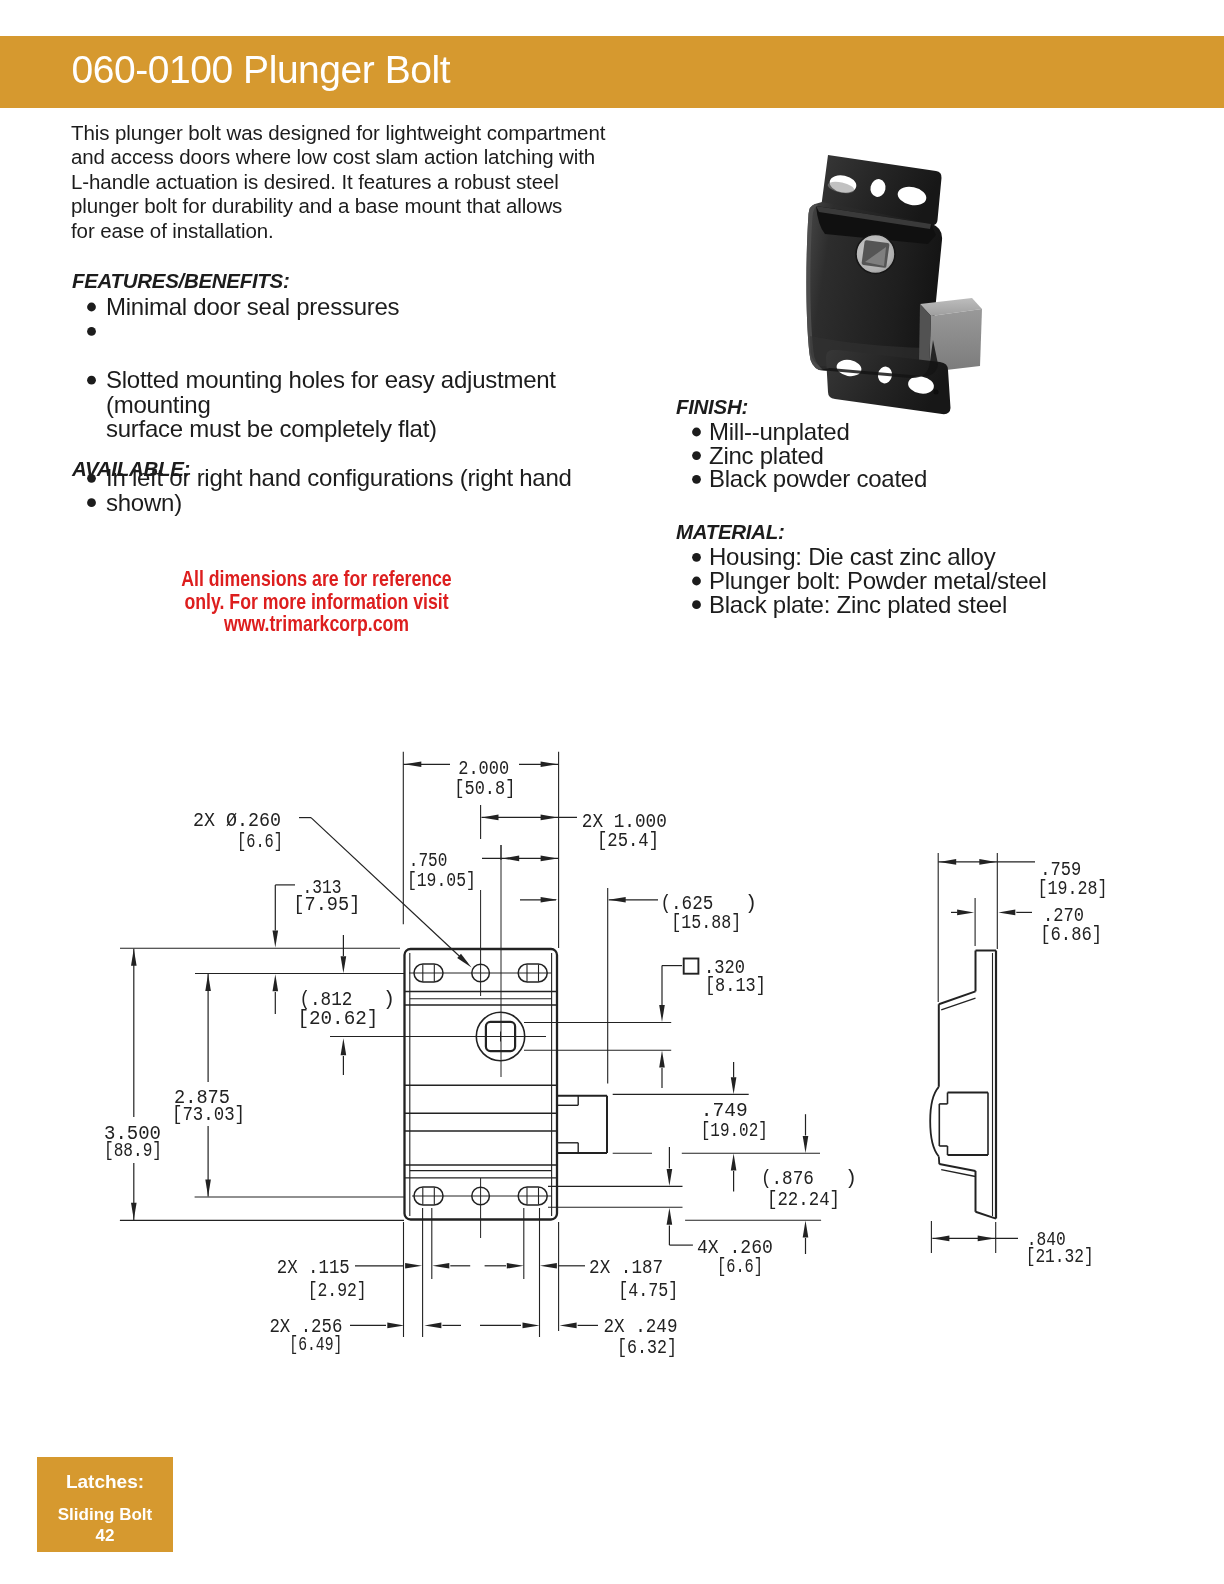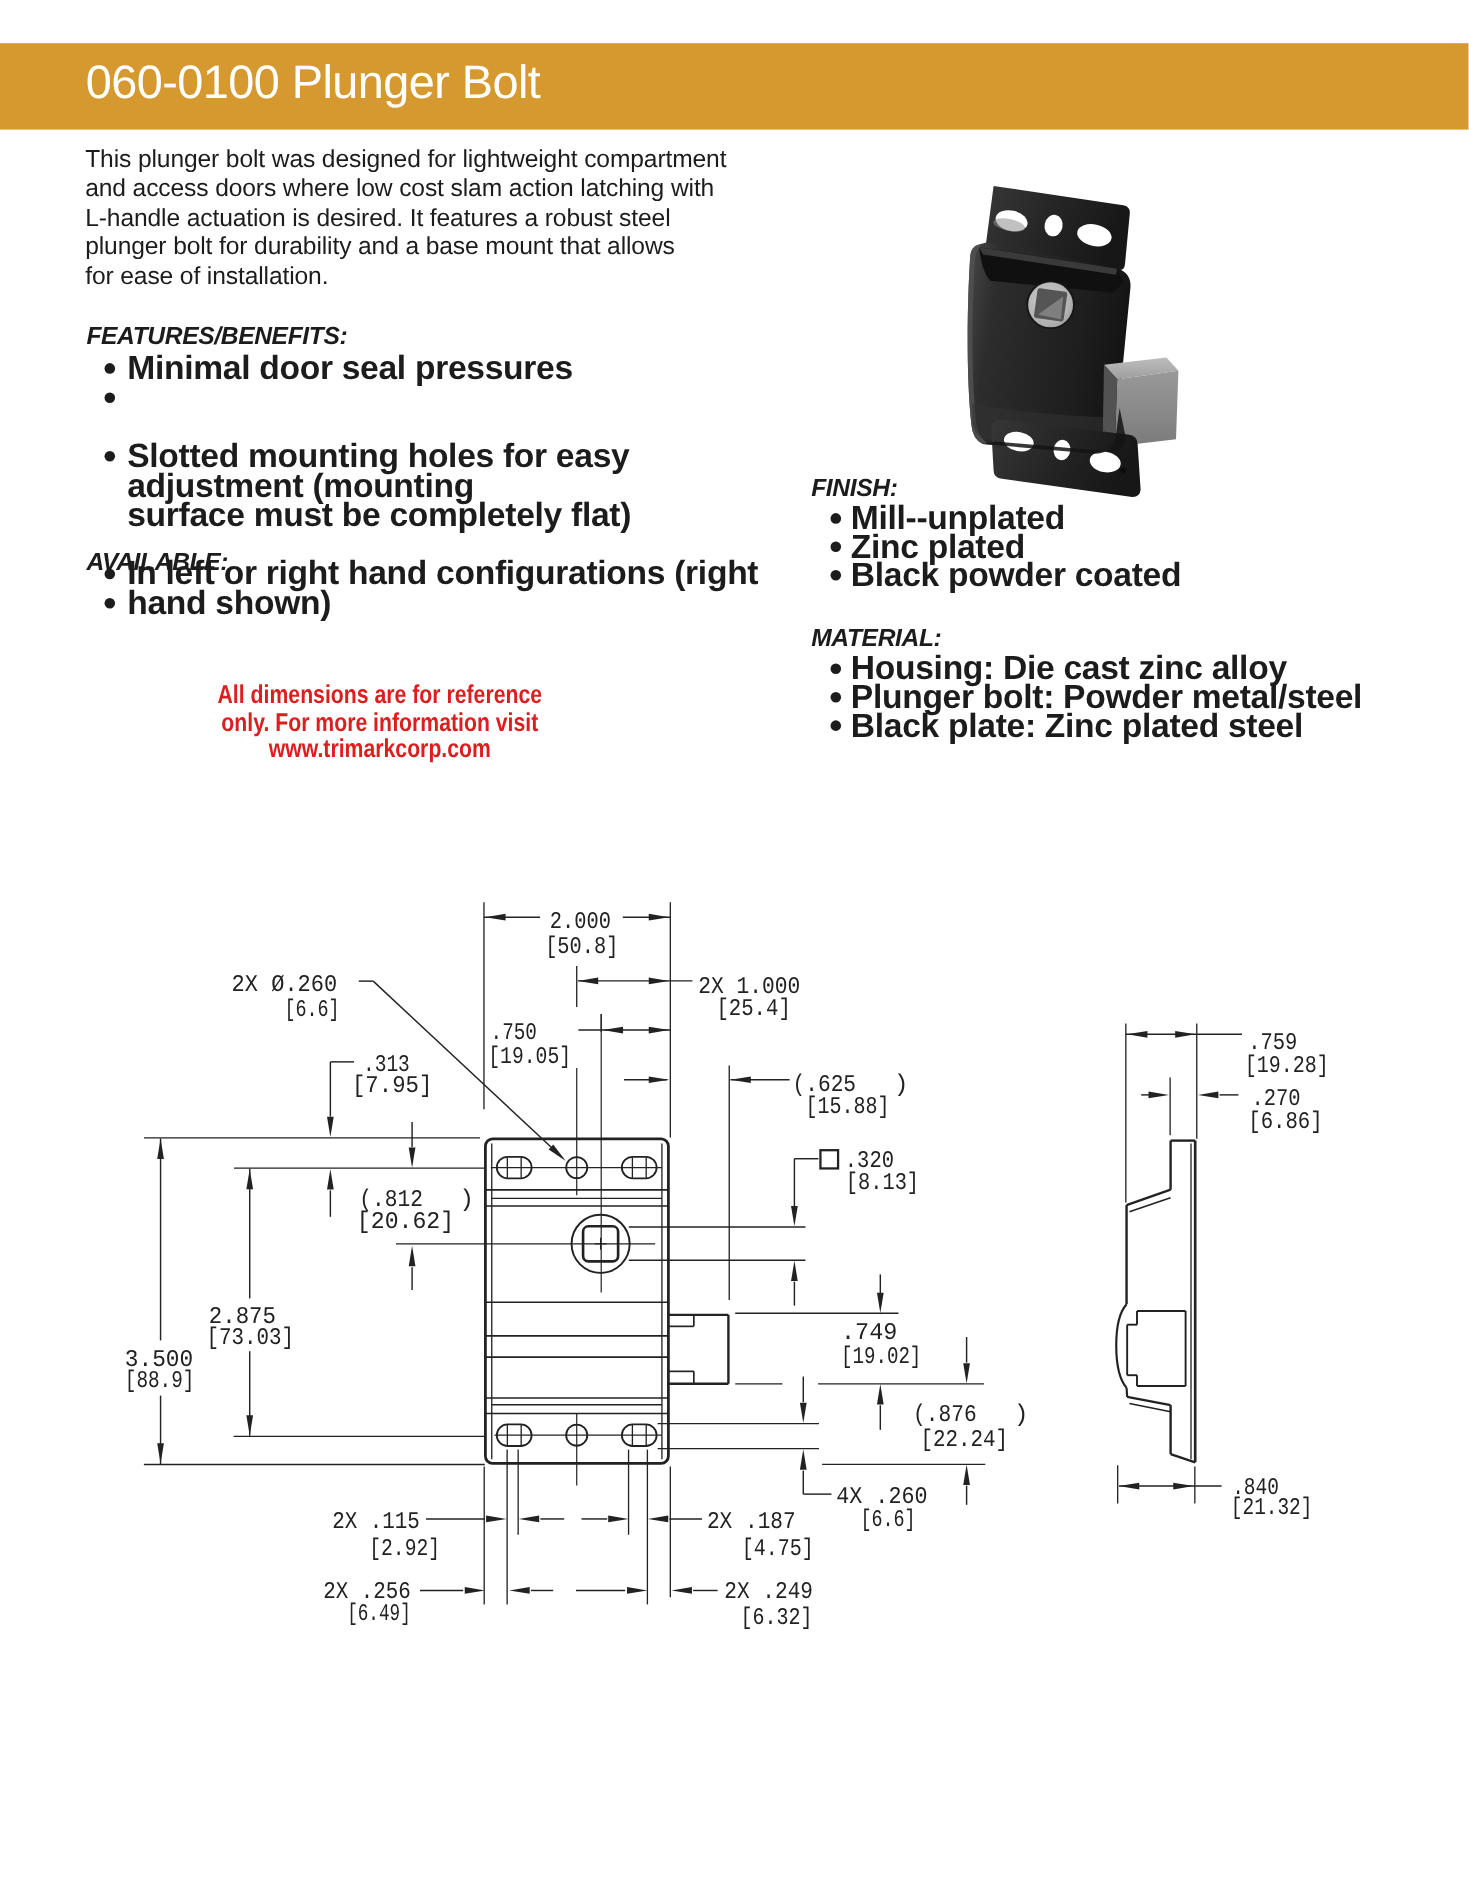--- a/index.html
+++ b/index.html
@@ -1,20 +1,20 @@
 <!DOCTYPE html>
 <html><head><meta charset="utf-8">
 <style>
 html,body{margin:0;padding:0;background:#fff;}
 #page{position:relative;width:1224px;height:1584px;background:#fff;overflow:hidden;
   font-family:"Liberation Sans",sans-serif;color:#1c1c1c;}
 .abs{position:absolute;}
 .h{font-weight:bold;font-style:italic;font-size:20.5px;letter-spacing:-0.3px;}
 .body{font-size:20.5px;line-height:24.4px;letter-spacing:-0.1px;}
-.bl{font-size:28px;line-height:24.4px;letter-spacing:-0.25px;font-weight:bold;}
+.bl{font-size:24px;line-height:24.4px;letter-spacing:-0.25px;}
 </style></head>
 <body>
 <div id="page">
 
 <div class="abs" style="left:0;top:36px;width:1224px;height:72px;background:#D6992F;"></div>
 <div class="abs" style="left:71.5px;top:48px;font-size:39px;letter-spacing:-0.45px;color:#fff;">060-0100 Plunger Bolt</div>
 
 <div class="abs body" style="left:71px;top:121px;width:545px;">This plunger bolt was designed for lightweight compartment<br>and access doors where low cost slam action latching with<br>L-handle actuation is desired. It features a robust steel<br>plunger bolt for durability and a base mount that allows<br>for ease of installation.</div>
 
 <div class="abs h" style="left:72px;top:268.5px;">FEATURES/BENEFITS:</div>
@@ -29,20 +29,24 @@
 <div class="abs h" style="left:676px;top:395.4px;">FINISH:</div>
 <div class="abs bl" style="left:709px;top:420px;">Mill--unplated</div>
 <div class="abs bl" style="left:709px;top:443.6px;">Zinc plated</div>
 <div class="abs bl" style="left:709px;top:467.3px;">Black powder coated</div>
 
 <div class="abs h" style="left:676px;top:520.4px;">MATERIAL:</div>
 <div class="abs bl" style="left:709px;top:545.3px;">Housing: Die cast zinc alloy</div>
 <div class="abs bl" style="left:709px;top:569px;">Plunger bolt: Powder metal/steel</div>
 <div class="abs bl" style="left:709px;top:592.7px;">Black plate: Zinc plated steel</div>
 
+<div class="abs" style="left:37px;top:1457px;width:136px;height:95px;background:#D6992F;color:#fff;font-weight:bold;text-align:center;">
+  <div style="margin-top:14px;font-size:19px;">Latches:</div>
+  <div style="margin-top:11px;font-size:17px;line-height:21px;">Sliding Bolt<br>42</div>
+</div>
 
 <svg class="abs" style="left:0;top:0;" width="1224" height="1584" viewBox="0 0 1224 1584">
 <g fill="#1c1c1c">
 <circle cx="91.5" cy="307" r="4.4"></circle>
 <circle cx="91.5" cy="331.4" r="4.4"></circle>
 <circle cx="91.5" cy="380.2" r="4.4"></circle>
 <circle cx="91.5" cy="478.3" r="4.4"></circle>
 <circle cx="91.5" cy="502.7" r="4.4"></circle>
 <circle cx="696.5" cy="432" r="4.4"></circle>
 <circle cx="696.5" cy="455.6" r="4.4"></circle>

